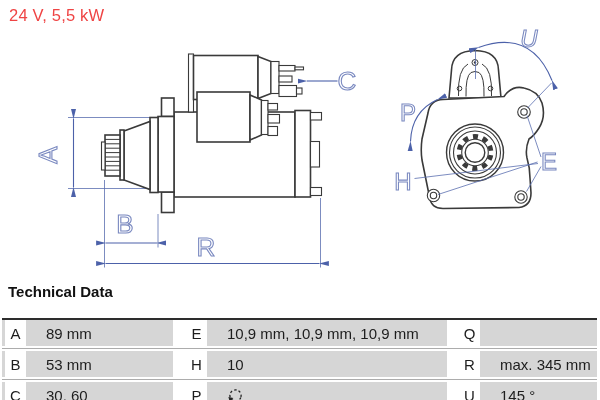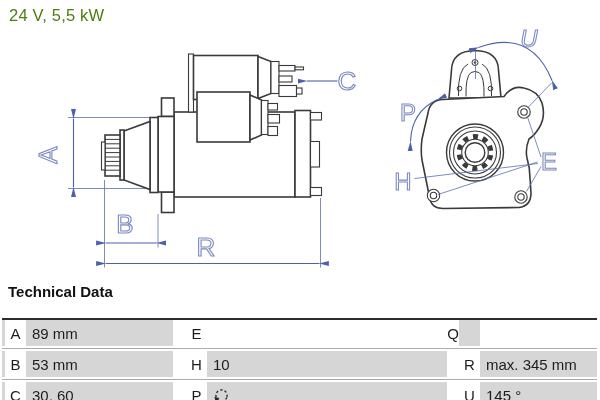--- a/index.html
+++ b/index.html
@@ -1,18 +1,18 @@
 <!DOCTYPE html>
 <html><head>
 <meta charset="utf-8">
 <style>
   html,body{margin:0;padding:0;background:#fff;}
   #stage{position:relative;width:600px;height:400px;background:#ffffff;overflow:hidden;
          font-family:"Liberation Sans",sans-serif;color:#1d1d1d;}
-  #title{position:absolute;left:9px;top:6px;font-size:16.5px;letter-spacing:.2px;color:#4d7c0f;}
+  #title{position:absolute;left:9px;top:6px;font-size:16.5px;letter-spacing:.2px;color:#ef4444;}
   #drawing{position:absolute;left:0;top:0;}
 
   
   .o  {fill:#fff;stroke:#3a3a3a;stroke-width:1.6;}
   .o2 {fill:#fff;stroke:#3a3a3a;stroke-width:1.1;}
   .hl {stroke:#3a3a3a;stroke-width:1;fill:none;}
   .d  {stroke:#4c61a9;stroke-width:1.1;fill:none;}
   .dt {stroke:#5b6fb0;stroke-width:.8;fill:none;}
   .lbl{fill:none;stroke:#7a89c0;stroke-width:1.1;font-size:26px;font-family:"Liberation Sans",sans-serif;}
   .lblf{fill:none;stroke:#7a89c0;stroke-width:1.05;font-size:24px;font-family:"Liberation Sans",sans-serif;}
@@ -22,21 +22,21 @@
   #tech h2{margin:0 0 18px 6px;font-size:15px;font-weight:bold;color:#111;}
   .rule{height:2px;background:#2d2d2d;margin-top:3px;}
   .sep{height:5px;display:flex;align-items:center;}
   .sep::before{content:'';height:1px;width:100%;background:#acacac;}
   .t-row{display:grid;grid-template-columns:3px 21px 147px 13px 21px 240px 12px 21px 1fr;height:26px;}
   .t-row:first-of-type{margin-top:3px;}
   .bottomline{height:1px;background:#acacac;}
   .cell{display:flex;align-items:center;font-size:15px;}
   .sliver{background:#d6d6d6;}
   .letter{background:#fff;justify-content:center;color:#1d1d1d;}
-  .value{background:#d6d6d6;padding-left:6px;color:#1d1d1d;white-space:nowrap;overflow:hidden;}
+  .value{background:#d6d6d6;padding-left:20px;color:#1d1d1d;white-space:nowrap;overflow:hidden;}
   .gap{background:#fff;}
 </style>
 </head>
 <body>
 
 <div id="stage">
 
   <div id="title">24 V, 5,5 kW</div>
 
   <svg id="drawing" width="600" height="400" viewBox="0 0 600 400">
@@ -167,20 +167,21 @@
   <div id="tech">
     <h2>Technical Data</h2>
     <div class="rule"></div>
 
     <div class="t-row">
       <div class="cell sliver"></div>
       <div class="cell letter">A</div>
       <div class="cell value">89 mm</div>
       <div class="cell gap"></div>
       <div class="cell letter">E</div>
+      <div class="cell value">10,9 mm, 10,9 mm, 10,9 mm</div>
       <div class="cell gap"></div>
       <div class="cell letter">Q</div>
       <div class="cell value"></div>
     </div>
     <div class="sep"></div>
     <div class="t-row">
       <div class="cell sliver"></div>
       <div class="cell letter">B</div>
       <div class="cell value">53 mm</div>
       <div class="cell gap"></div>

